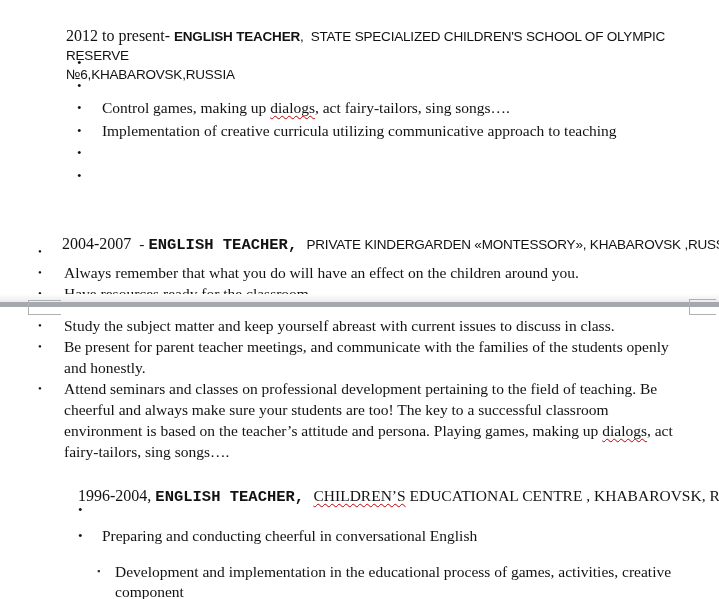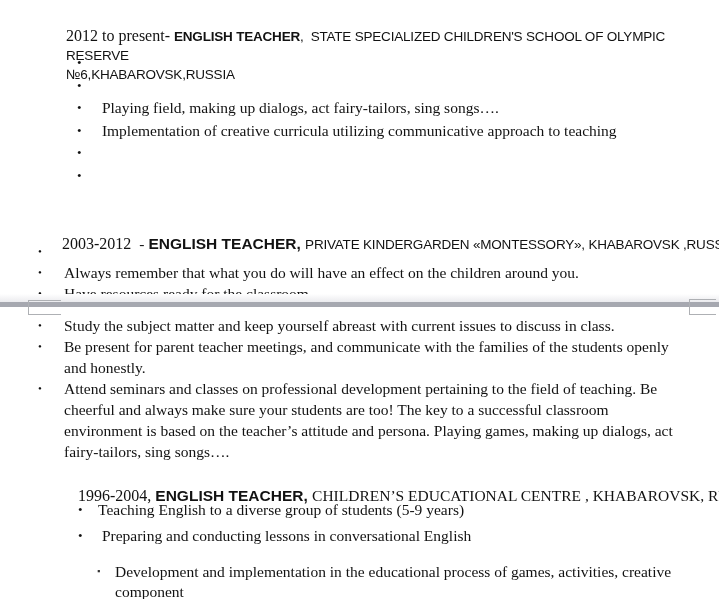--- a/index.html
+++ b/index.html
@@ -12,21 +12,21 @@
   .doc{position:relative;width:719px;height:599px;background:#ffffff;}
 
   
   .heading{position:absolute;white-space:pre-wrap;line-height:18px;}
   #h1{left:66px;top:11px;width:645px;}
   #h2{left:62px;top:219px;width:650px;white-space:pre;}
   #h3{left:78px;top:471px;width:630px;white-space:pre;}
   .h-period{font-family:"Liberation Serif",serif;font-size:16px;}
   .h-title-sans{font-family:"Liberation Sans",sans-serif;font-weight:bold;font-size:13.5px;letter-spacing:-0.2px;}
   .h-sans{font-family:"Liberation Sans",sans-serif;font-size:13.5px;letter-spacing:-0.2px;}
-  .h-title-serif{font-family:Liberation Sans, sans-serif;font-weight:bold;font-size:15.5px;text-align:right;}
+  .h-title-serif{font-family:Liberation Mono, monospace;font-weight:bold;font-size:15.5px;text-align:right;}
   .h-serif{font-family:"Liberation Serif",serif;font-size:15.5px;}
 
   
   ul{list-style:none;margin:0;padding:0;position:absolute;}
   li{display:flex;align-items:flex-start;}
   .txt{font-size:15.5px;white-space:pre-wrap;}
   .dot{flex:0 0 auto;color:#111;}
 
   #l1{left:77px;top:55px;width:620px;}
   #l1 li{margin-bottom:6.5px;line-height:16px;}
@@ -40,20 +40,21 @@
   #l3{left:78px;top:502px;width:620px;}
   #l3 li{margin-bottom:9.5px;line-height:16px;}
   #l3 .dot{width:20px;font-size:13px;line-height:16px;}
 
   #l3sub{left:97px;top:562px;width:600px;}
   #l3sub li{line-height:19.5px;}
   #l3sub .dot{width:18px;font-size:9px;line-height:19.5px;color:#333;}
 
   
   .sq{
+    text-decoration:underline;
     text-decoration-style:wavy;
     text-decoration-color:#c00000;
     text-decoration-thickness:1px;
     text-underline-offset:2px;
     text-decoration-skip-ink:none;
   }
 
   
   .pb-shade{position:absolute;left:0;top:294px;width:719px;height:8px;
     background:linear-gradient(to bottom,#ffffff,#ebebee);}
@@ -75,35 +76,35 @@
 
   <ul id="l1">
     <li>
       <span class="dot">•</span>
     </li>
     <li>
       <span class="dot">•</span>
     </li>
     <li>
       <span class="dot">•</span>
-      <span class="txt"><span> Playing field, making up </span><span class="sq">dialogs</span><span>, act fairy-tailors, sing songs….</span></span>
+      <span class="txt"><span> Control games, making up </span><span class="sq">dialogs</span><span>, act fairy-tailors, sing songs….</span></span>
     </li>
     <li>
       <span class="dot">•</span>
       <span class="txt"> Implementation of creative curricula utilizing communicative approach to teaching</span>
     </li>
     <li>
       <span class="dot">•</span>
     </li>
     <li>
       <span class="dot">•</span>
     </li>
   </ul>
 
-  <p class="heading" id="h2"><span class="h-period">2003-2012  </span><span class="h-serif">- </span><span class="h-title-serif">ENGLISH TEACHER, </span><span class="h-sans">PRIVATE KINDERGARDEN «MONTESSORY», KHABAROVSK ,RUSSIA</span></p>
+  <p class="heading" id="h2"><span class="h-period">2004-2007  </span><span class="h-serif">- </span><span class="h-title-serif">ENGLISH TEACHER, </span><span class="h-sans">PRIVATE KINDERGARDEN «MONTESSORY», KHABAROVSK ,RUSSIA</span></p>
 
   <ul id="l2">
     <li>
       <span class="dot">•</span>
     </li>
     <li>
       <span class="dot">•</span>
       <span class="txt">Always remember that what you do will have an effect on the children around you.</span>
     </li>
     <li>
@@ -131,25 +132,24 @@
   <div class="mark mark-l-bot"></div>
   <div class="mark mark-r-top"></div>
   <div class="mark mark-r-vert"></div>
   <div class="mark mark-r-bot"></div>
 
   <p class="heading" id="h3"><span class="h-period">1996-2004, </span><span class="h-title-serif">ENGLISH TEACHER, </span><span class="h-serif sq">CHILDREN’S</span><span class="h-serif"> EDUCATIONAL CENTRE , KHABAROVSK, RUSSIA</span></p>
 
   <ul id="l3">
     <li>
       <span class="dot">•</span>
-      <span class="txt">Teaching English to a diverse group of students (5-9 years)</span>
     </li>
     <li>
       <span class="dot">•</span>
-      <span class="txt"> Preparing and conducting lessons in conversational English</span>
+      <span class="txt"> Preparing and conducting cheerful in conversational English</span>
     </li>
   </ul>
 
   <ul id="l3sub">
     <li>
       <span class="dot">▪</span>
       <span class="txt">Development and implementation in the educational process of games, activities, creative component</span>
     </li>
   </ul>
 

